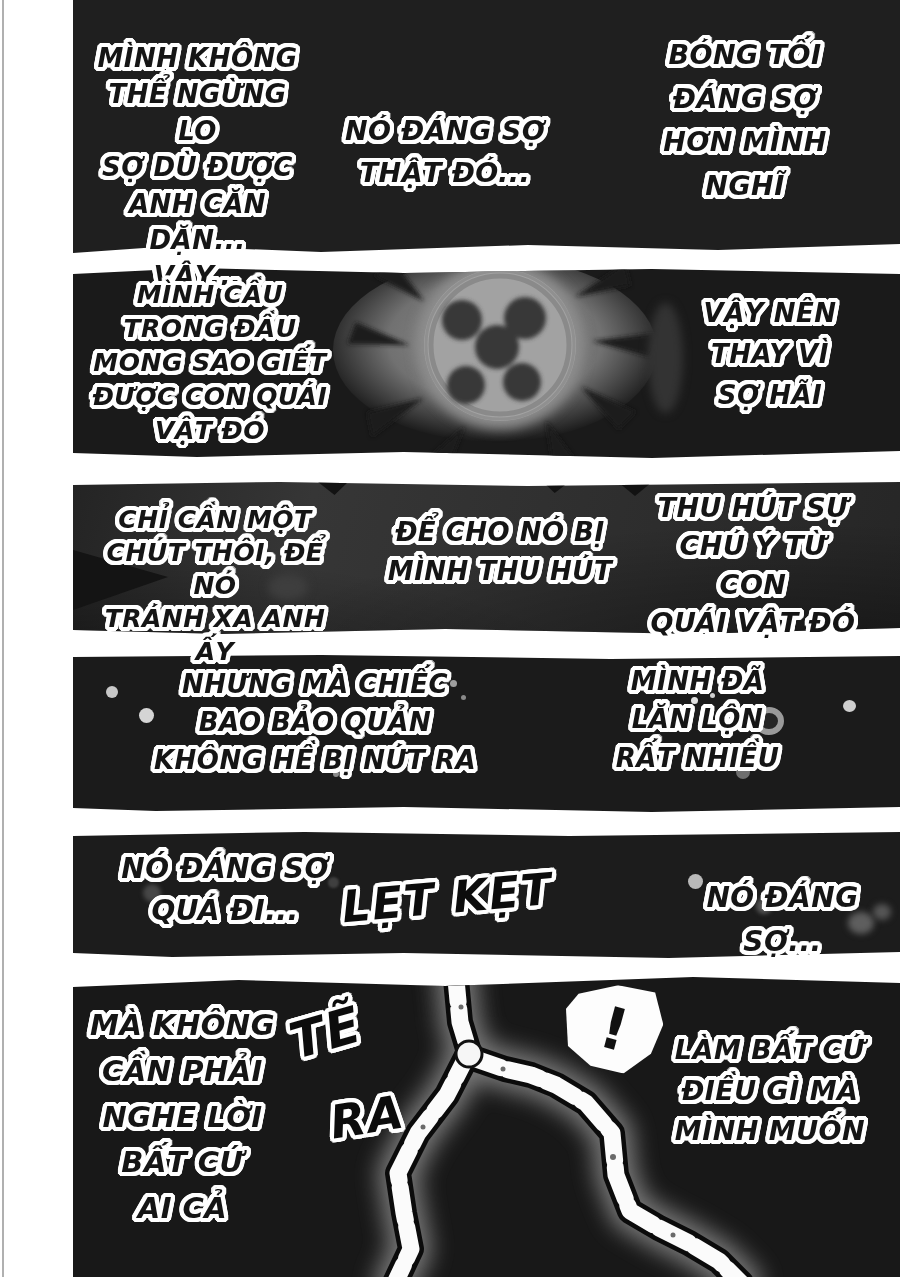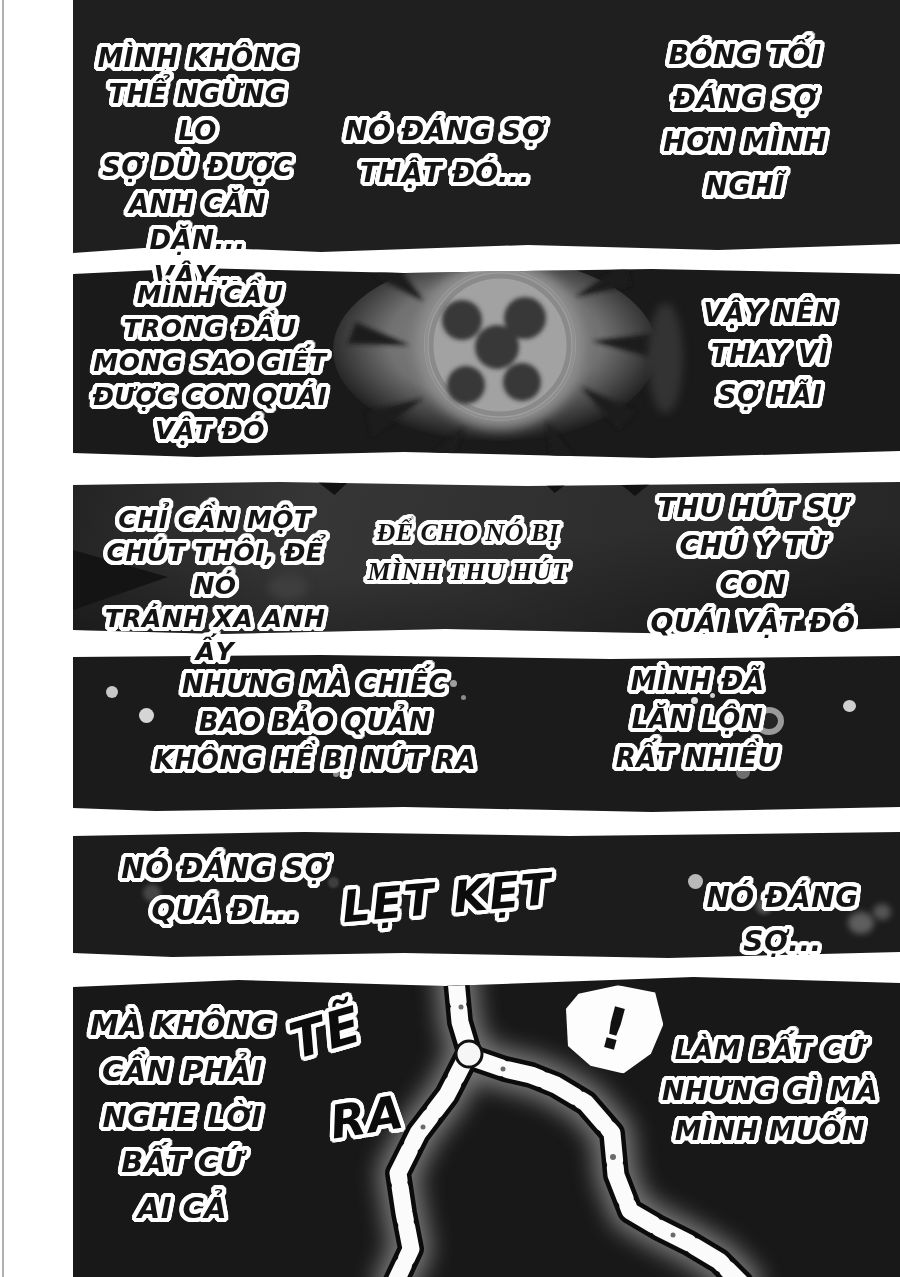--- a/index.html
+++ b/index.html
@@ -212,21 +212,21 @@
 MONG SAO GIẾT
 ĐƯỢC CON QUÁI
 VẬT ĐÓ</div>
   <div class="dlg" style="left:90px;top:503px;width:250px;font-size:25px;line-height:1.32;">CHỈ CẦN MỘT
 CHÚT THÔI, ĐỂ NÓ
 TRÁNH XA ANH ẤY</div>
 
   <div class="dlg" style="left:685px;top:293px;width:170px;font-size:26px;line-height:1.58;">VẬY NÊN
 THAY VÌ
 SỢ HÃI</div>
-  <div class="dlg" style="left:348px;top:513px;width:240px;font-size:26px;line-height:1.5;font-family:Liberation Serif, serif;">ĐỂ CHO NÓ BỊ
+  <div class="dlg" style="left:380px;top:513px;width:240px;font-size:26px;line-height:1.5;">ĐỂ CHO NÓ BỊ
 MÌNH THU HÚT</div>
   <div class="dlg" style="left:648px;top:489px;width:210px;font-size:27px;line-height:1.42;">THU HÚT SỰ
 CHÚ Ý TỪ CON
 QUÁI VẬT ĐÓ</div>
 
   <div class="dlg" style="left:140px;top:666px;width:350px;font-size:26px;line-height:1.46;">NHƯNG MÀ CHIẾC
 BAO BẢO QUẢN
 KHÔNG HỀ BỊ NỨT RA</div>
   <div class="dlg" style="left:600px;top:662px;width:195px;font-size:26px;line-height:1.48;">MÌNH ĐÃ
 LĂN LỘN
@@ -239,20 +239,20 @@
 SỢ...</div>
 
   <div class="dlg" style="left:75px;top:1003px;width:215px;font-size:29px;line-height:1.58;">MÀ KHÔNG
 CẦN PHẢI
 NGHE LỜI
 BẤT CỨ
 AI CẢ</div>
   <div class="sfx" style="left:290px;top:1004px;font-size:50px;transform:rotate(-16deg);">TẼ</div>
   <div class="sfx" style="left:330px;top:1090px;font-size:46px;transform:rotate(-9deg);">RA</div>
   <div class="dlg" style="left:660px;top:1030px;width:220px;font-size:27px;line-height:1.5;">LÀM BẤT CỨ
-NHƯNG GÌ MÀ
+ĐIỀU GÌ MÀ
 MÌNH MUỐN</div>
 
   <div id="excl-bubble">
     <span>!</span>
   </div>
 
 </div>
 
 </body></html>

